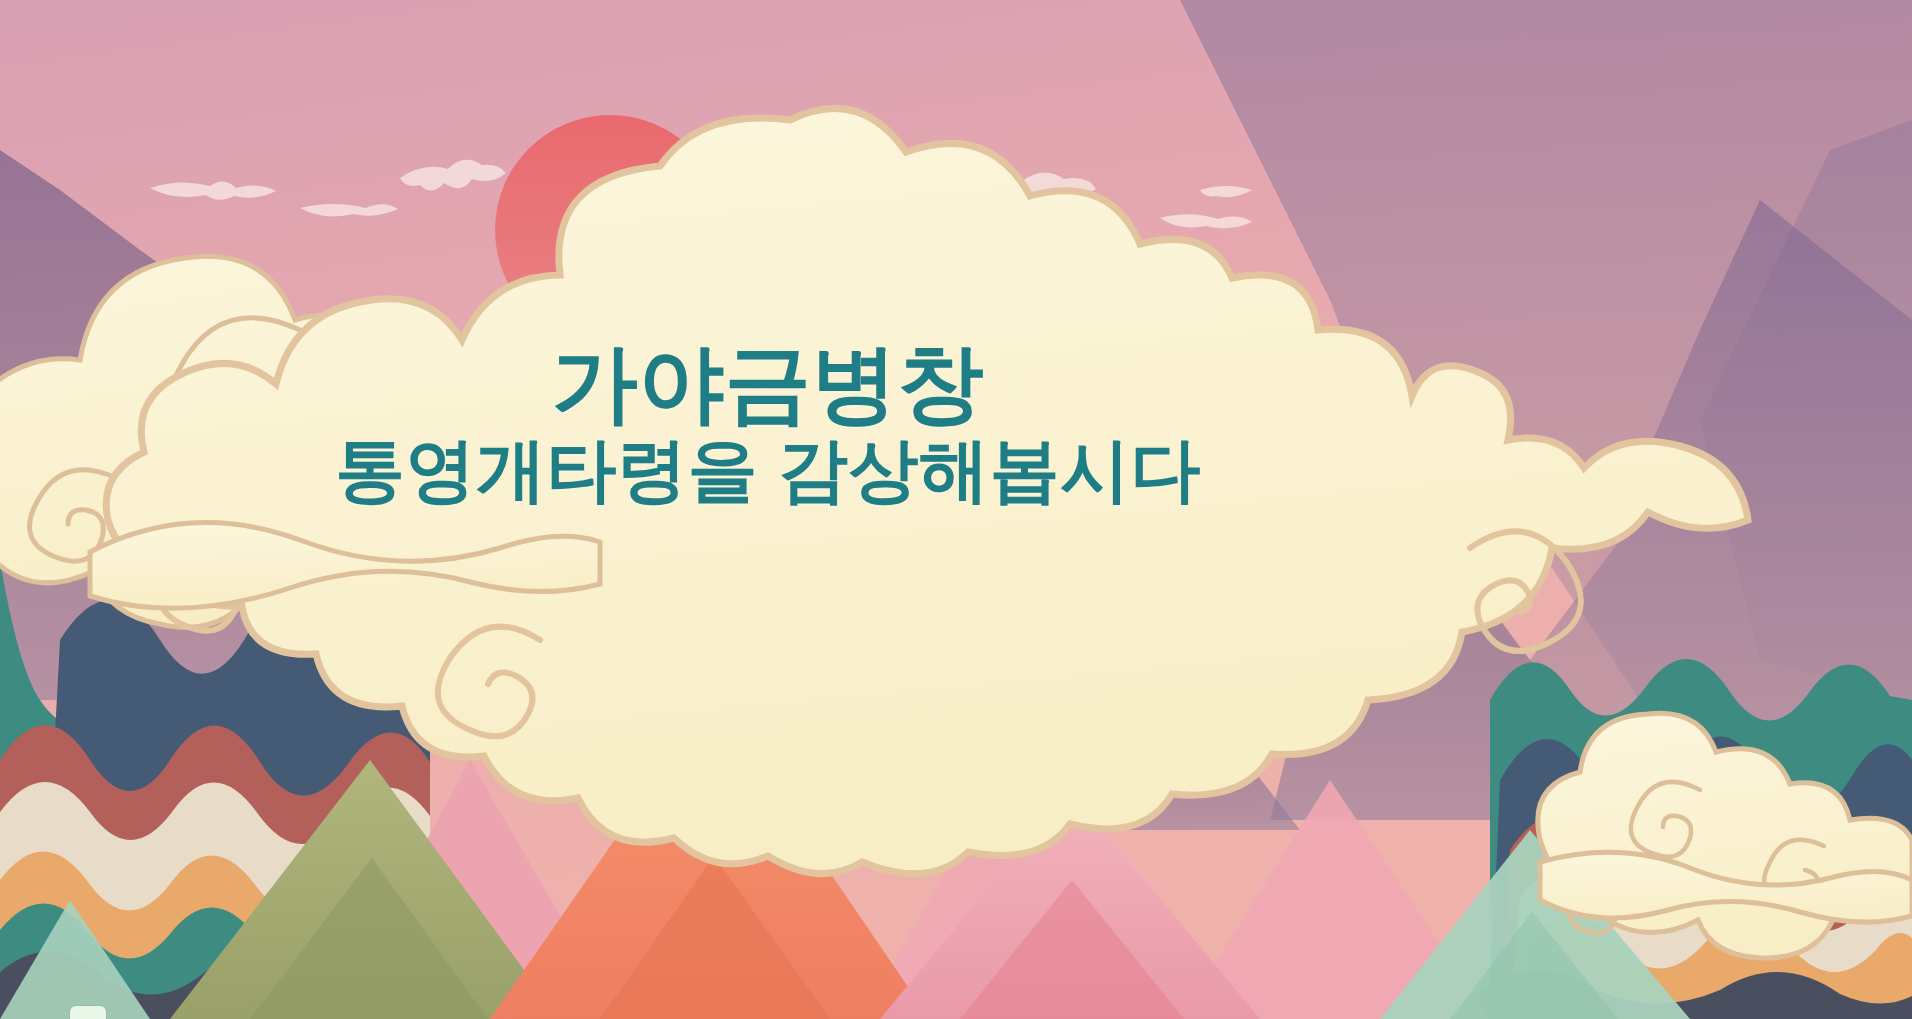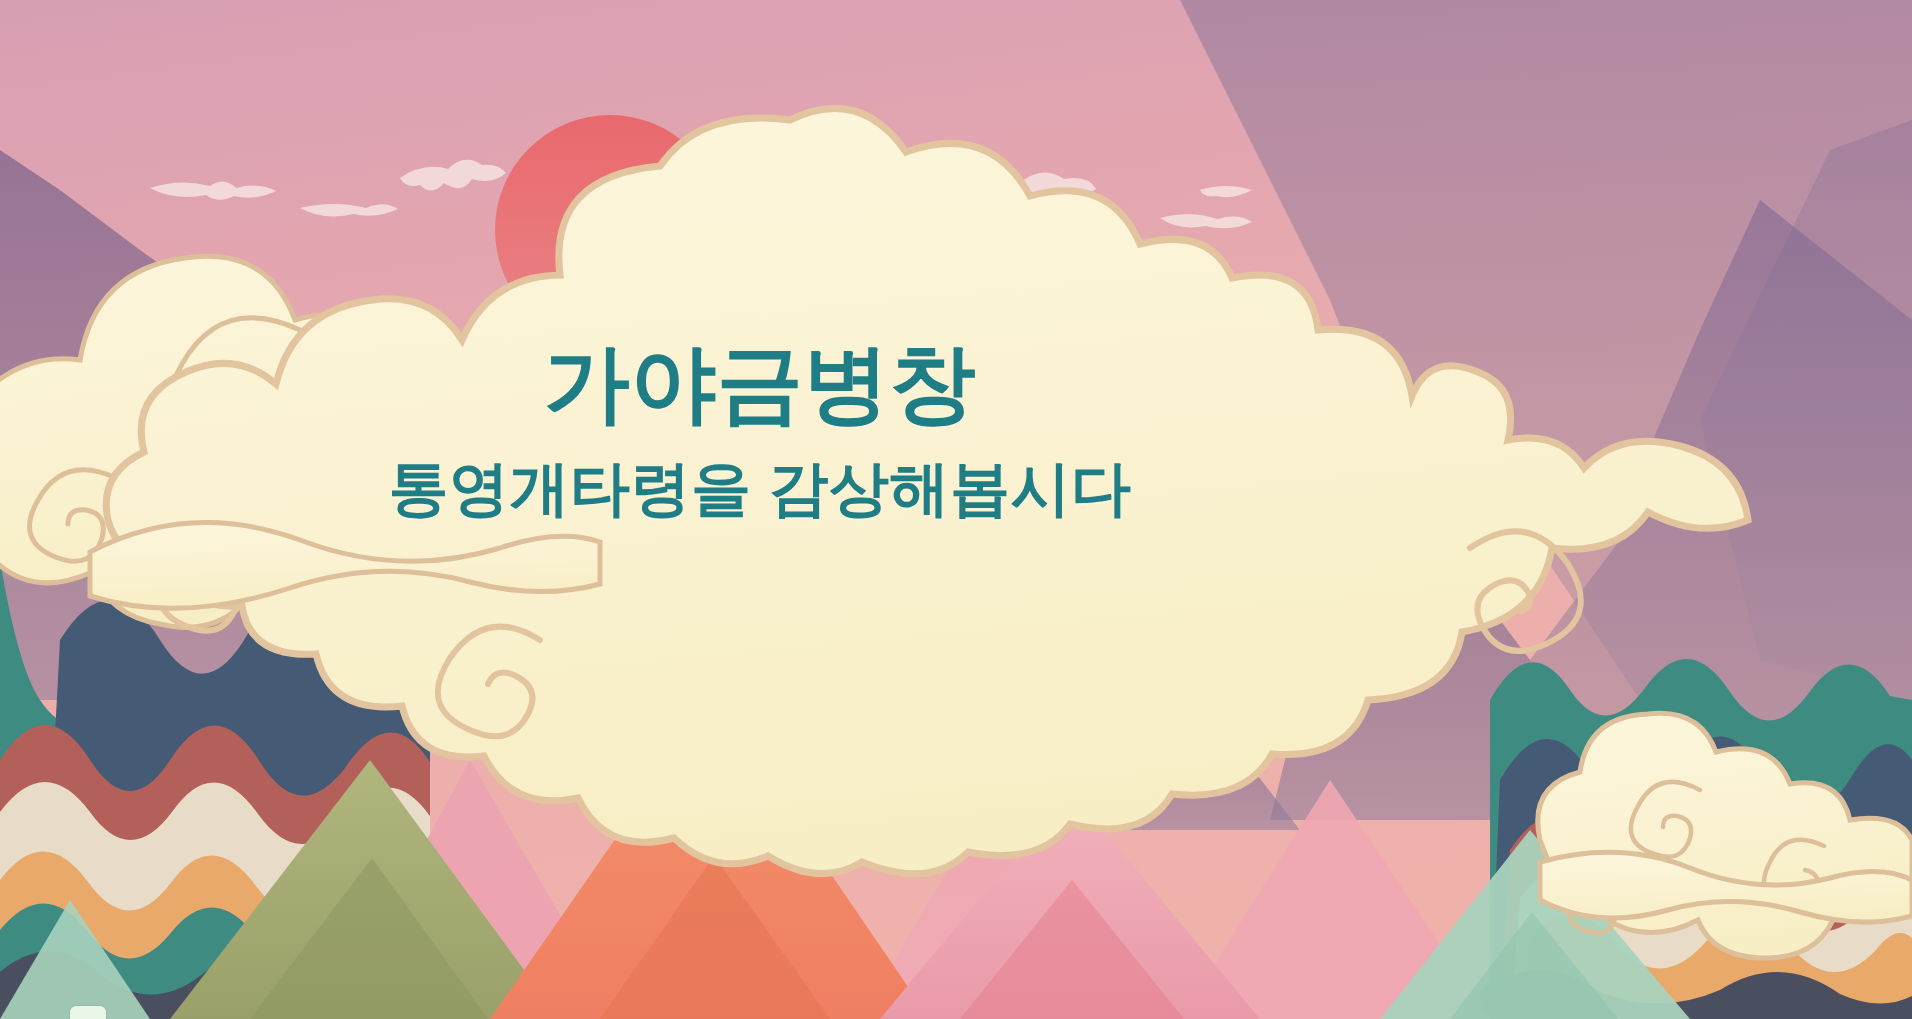--- a/index.html
+++ b/index.html
@@ -29,40 +29,41 @@
     position: absolute;
     left: 0;
     top: 0;
     width: 1520px;
     height: 1019px;
     pointer-events: none;
     display: flex;
     flex-direction: column;
     align-items: center;
     justify-content: flex-start;
+    padding-left: 16px;
   }
   .title-block {
     position: absolute;
     left: 50%;
     transform: translateX(-50%);
     top: 338px;
     width: 1400px;
     text-align: center;
     line-height: 1.06;
   }
   .title-line {
     display: block;
     font-family: "Liberation Sans", "DejaVu Sans", sans-serif;
     font-weight: 700;
     color: #1f7e85;
     letter-spacing: 0.5px;
     text-shadow: 0 2px 0 rgba(255,255,255,0.22);
   }
   .title-line-1 { font-size: 86px; }
-  .title-line-2 { font-size: 60px; margin-top: 28px; }
+  .title-line-2 { font-size: 70px; margin-top: 4px; }
   .bottom-chip {
     position: absolute;
     left: 70px;
     top: 1006px;
     width: 36px;
     height: 22px;
     border-radius: 6px 6px 0 0;
     background: #e8f7e8;
     box-shadow: 0 0 0 1px rgba(0,0,0,0.05);
   }

